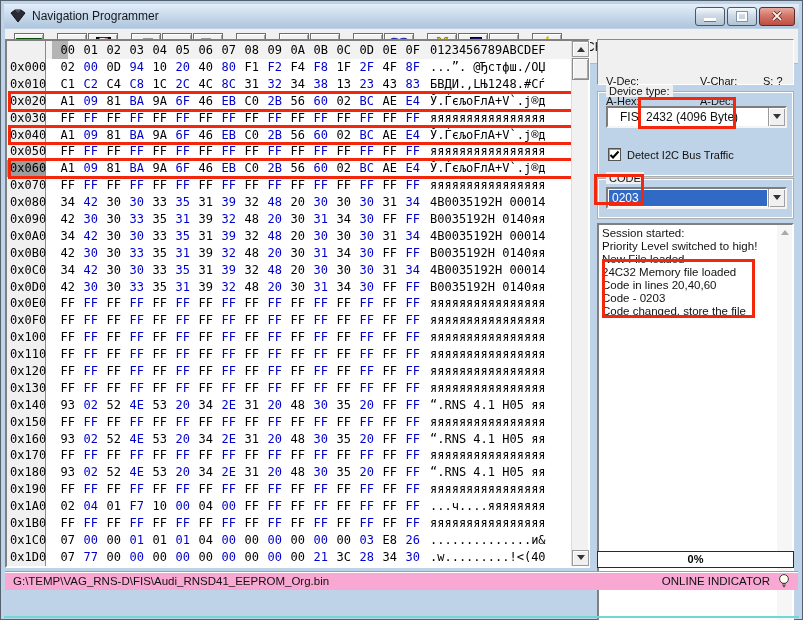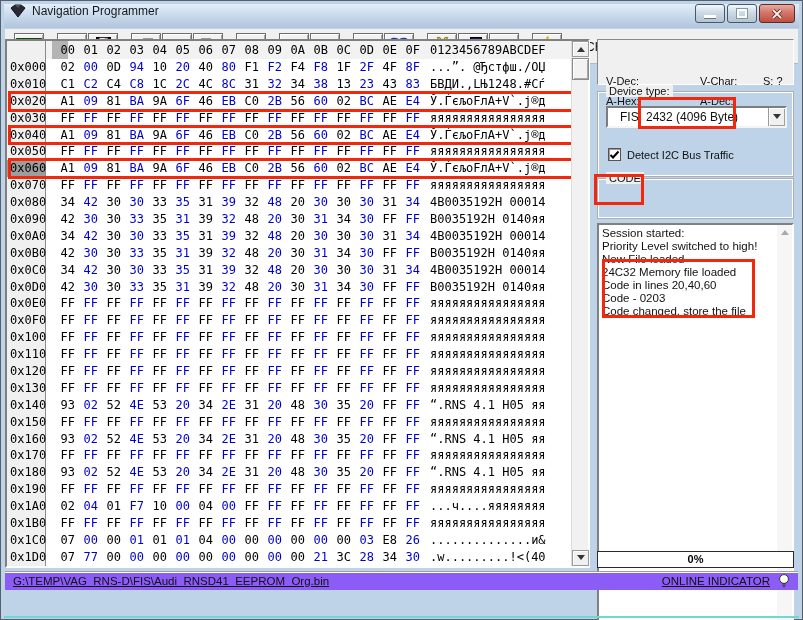--- a/index.html
+++ b/index.html
@@ -1,21 +1,21 @@
 <!DOCTYPE html>
 <html><head>
 <meta charset="utf-8">
 <style>
   * { margin:0; padding:0; box-sizing:border-box; }
   html,body { width:803px; height:620px; overflow:hidden; font-family:"Liberation Sans",sans-serif; }
   .window { position:relative; width:803px; height:620px; border:1px solid #54606c; background:#bed3e8; padding:3px; }
   .window::after { content:""; position:absolute; left:3px; right:3px; bottom:1px; height:2px; background:#6fd8d2; }
 
   
-  .titlebar { height:24px; display:flex; align-items:flex-start; padding:0 4px;
+  .titlebar { height:24px; display:flex; align-items:center; padding:0 4px;
     background:linear-gradient(#e3eef9,#c2d5e8 60%,#b1c6dc); }
   .titlebar .appicon { width:16px; height:14px; margin:0 6px 0 2px; }
   .titlebar .title { font-size:12px; color:#15181c; flex:1; }
   .winbtns { display:flex; gap:2px; }
   .winbtn { width:30px; height:19px; border:1px solid #46586b; border-radius:3px;
     background:linear-gradient(#f4f8fc,#cdd9e5 45%,#b4c4d4); display:flex; align-items:center; justify-content:center; }
   .winbtn.close { width:36px; background:linear-gradient(#e7aba0,#d4756a 45%,#bd4f41); border-color:#5e2a22; }
   .glyph-min { width:12px; height:3px; background:#fdfdfd; box-shadow:0 1px 0 #6a7684; margin-top:6px; }
   .glyph-max { width:10px; height:9px; border:2px solid #fdfdfd; outline:1px solid #8296aa; background:transparent; }
 
@@ -86,23 +86,23 @@
 
   .logbox { left:596px; top:222px; width:197px; height:408px; background:#ffffff;
     border:2px solid; border-color:#808080 #ffffff #ffffff #808080; position:absolute; overflow:hidden; }
   .logtext { position:absolute; left:3px; top:2px; right:18px; font-size:11.5px; line-height:13px; color:#111; }
   .log-sb { position:absolute; right:0; top:0; bottom:0; width:15px; background:#f6f6f6; }
 
   .progress { left:596px; top:550px; width:197px; height:17px; position:absolute; background:#ffffff;
     border:1px solid #2a2a2a; text-align:center; font-size:11px; font-weight:bold; line-height:15px; }
 
   
-  .statusbar { position:absolute; left:4px; right:4px; top:570px; height:19px; background:#8b5cf6;
+  .statusbar { position:absolute; left:4px; right:4px; top:570px; height:19px; background:#f9a8d4;
     border-top:1px solid #9aa0a6; box-shadow:inset 0 1px 0 #ffffff; display:flex; align-items:center;
-    font-size:11.5px; color:#111; padding:0 8px;text-decoration:underline; }
+    font-size:11.5px; color:#111; padding:0 8px; }
   .statusbar .path { flex:1; }
   .statusbar .right { display:flex; align-items:center; gap:8px;justify-content:center; }
 
   
   .ann { position:absolute; border:3px solid #f3270c; pointer-events:none; z-index:40; }
   #ann-device { left:637px; top:96px; width:98px; height:32px; }
   #ann-code { left:593px; top:173px; width:50px; height:31px; }
   #ann-log { left:601px; top:258px; width:153px; height:59px; }
 </style>
 </head>
@@ -289,20 +289,26 @@
         <svg width="11" height="10" viewBox="0 0 11 10">
           <polyline points="1.5,5 4,7.5 9.5,1.5" fill="none" stroke="#000" stroke-width="2"></polyline>
         </svg>
       </div>
       <span>Detect I2C Bus Traffic</span>
     </div>
   </div>
 
   <div class="rp groupbox codebox">
     <span class="legend">CODE</span>
+    <div class="combo" id="combo-code">
+      <span class="selblue">0203</span>
+      <div class="dd">
+          <div class="tri-dn"></div>
+        </div>
+    </div>
   </div>
 
   <div class="logbox">
     <div class="logtext" id="log-lines">
         <div>Session started:</div>
         <div>Priority Level switched to high!</div>
         <div>New File loaded</div>
         <div>24C32 Memory file loaded</div>
         <div>Code in lines 20,40,60</div>
         <div>Code - 0203</div>

